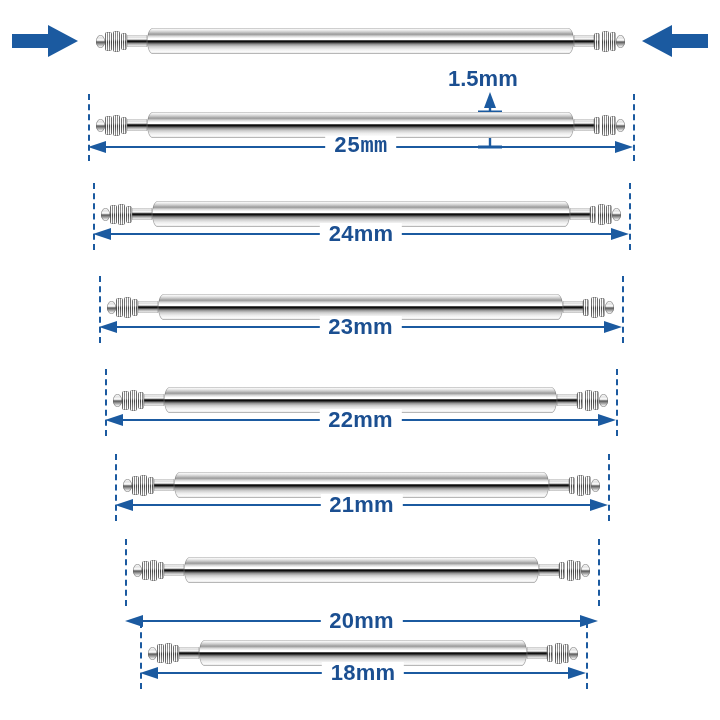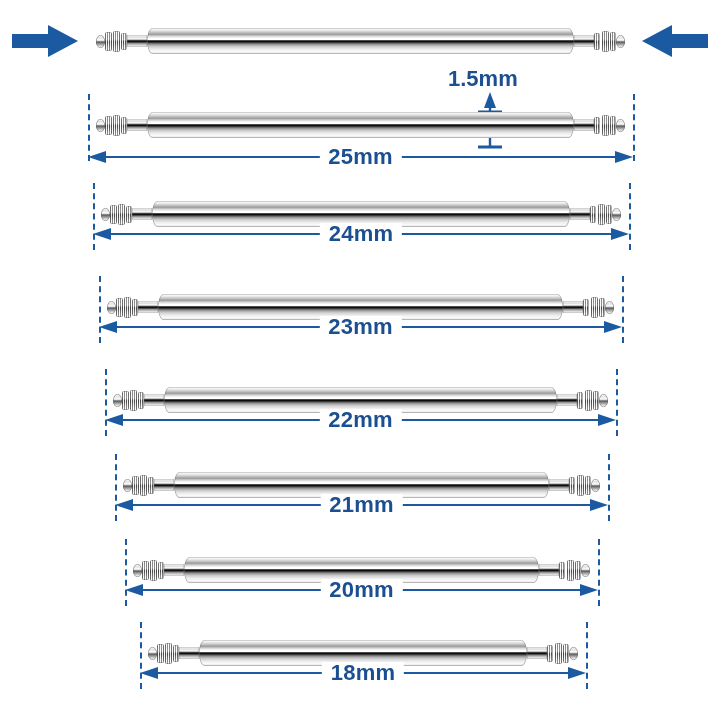--- a/index.html
+++ b/index.html
@@ -214,21 +214,21 @@
             <div class="tip" style="width: 9px; height: 13px; top: 12.5px; left: 0px;"></div>
             <div class="shaft" style="width: 20px; left: 478px;"></div>
             <div class="collar" style="left: 513.5px; top: 9.5px; width: 6.5px; height: 19px;"></div>
             <div class="collar" style="left: 505.5px; top: 8.5px; width: 7px; height: 21px;"></div>
             <div class="collar" style="left: 498px; top: 10.5px; width: 6px; height: 17px;"></div>
             <div class="tip" style="width: 9px; height: 13px; top: 12.5px; left: 520px;"></div>
           </div>
         </div>
         <div class="dash-line" style="left: 88px; top: 94px; height: 67px;"></div>
         <div class="dash-line" style="left: 633px; top: 94px; height: 67px;"></div>
-        <div class="dim-row" style="left: 88px; top: 146px; width: 545px;">
+        <div class="dim-row" style="left: 88px; top: 136px; width: 545px; font-family: Liberation Mono, monospace;">
           <svg class="dim-svg" viewBox="0 0 545 22" preserveAspectRatio="none">
             <line x1="14" y1="11" x2="531" y2="11" stroke="#1B5AA0" stroke-width="2"></line>
             <polygon points="0,11 18,5 18,17" fill="#1B5AA0"></polygon>
             <polygon points="545,11 527,5 527,17" fill="#1B5AA0"></polygon>
           </svg>
           <div class="dim-label">25mm</div>
         </div>
       </div>
       <div>
         <div class="springbar" style="left: 101px; top: 195px; width: 520px;">
@@ -349,21 +349,21 @@
             <div class="tip" style="width: 9px; height: 13px; top: 12.5px; left: 0px;"></div>
             <div class="shaft" style="width: 20px; left: 406px;"></div>
             <div class="collar" style="left: 441.5px; top: 9.5px; width: 6.5px; height: 19px;"></div>
             <div class="collar" style="left: 433.5px; top: 8.5px; width: 7px; height: 21px;"></div>
             <div class="collar" style="left: 426px; top: 10.5px; width: 6px; height: 17px;"></div>
             <div class="tip" style="width: 9px; height: 13px; top: 12.5px; left: 448px;"></div>
           </div>
         </div>
         <div class="dash-line" style="left: 125px; top: 539px; height: 67px;"></div>
         <div class="dash-line" style="left: 598px; top: 539px; height: 67px;"></div>
-        <div class="dim-row" style="left: 125px; top: 579px; width: 473px;">
+        <div class="dim-row" style="left: 125px; top: 610px; width: 473px;">
           <svg class="dim-svg" viewBox="0 0 473 22" preserveAspectRatio="none">
             <line x1="14" y1="11" x2="459" y2="11" stroke="#1B5AA0" stroke-width="2"></line>
             <polygon points="0,11 18,5 18,17" fill="#1B5AA0"></polygon>
             <polygon points="473,11 455,5 455,17" fill="#1B5AA0"></polygon>
           </svg>
           <div class="dim-label">20mm</div>
         </div>
       </div>
       <div>
         <div class="springbar" style="left: 148px; top: 634px; width: 430px;">

